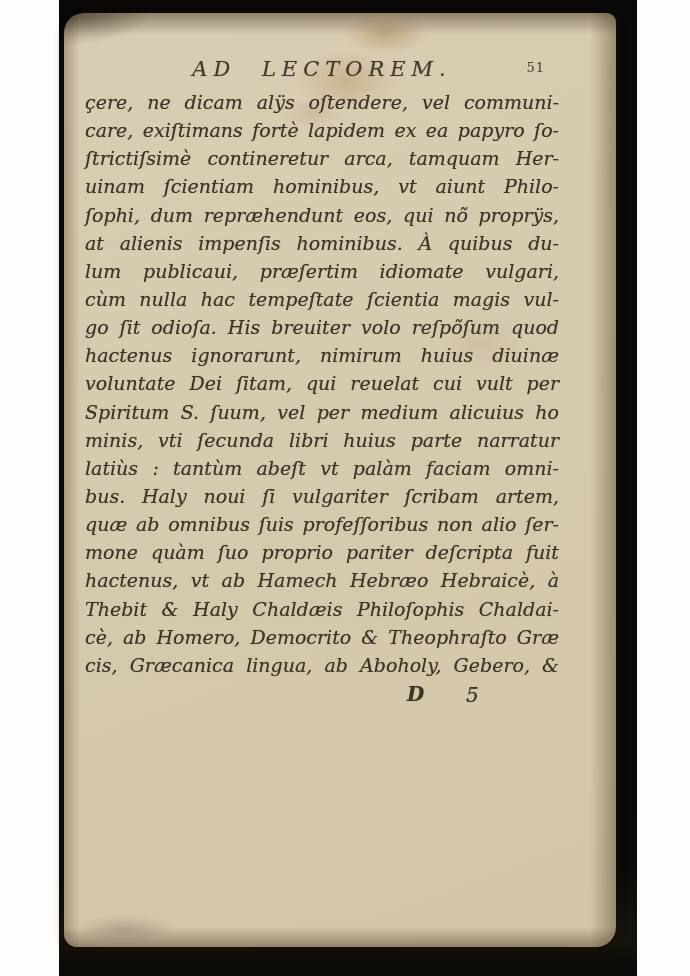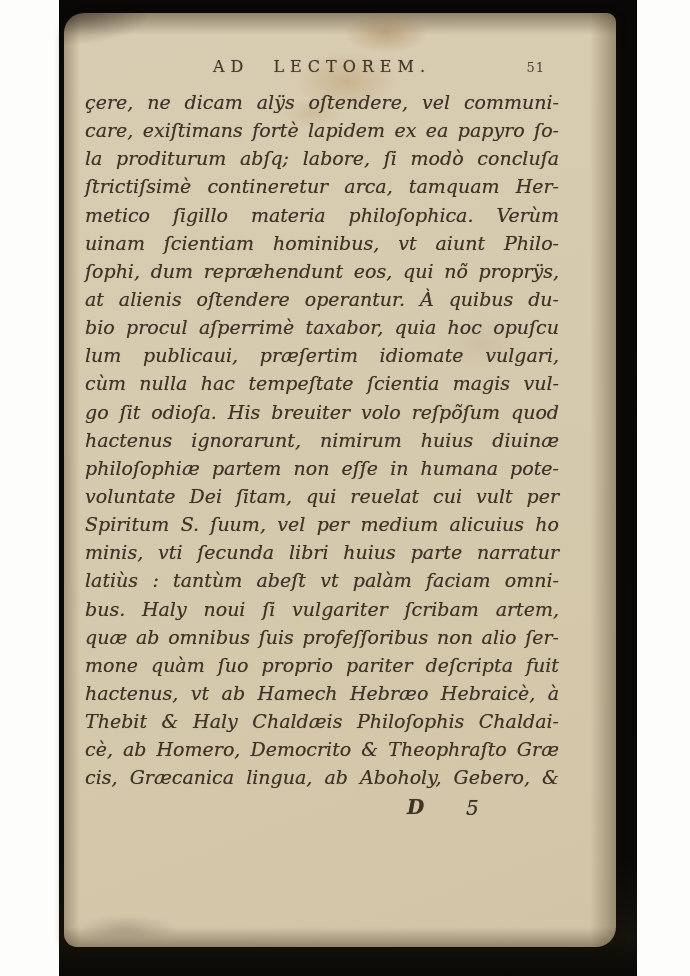--- a/index.html
+++ b/index.html
@@ -28,22 +28,23 @@
       linear-gradient(180deg, rgba(58,44,24,.46), rgba(58,44,24,0) 22px),
       linear-gradient(0deg, rgba(58,44,24,.42), rgba(58,44,24,0) 20px),
       linear-gradient(160deg, #d8ccb2 0%, #d6caae 45%, #d2c5a7 100%);
     box-shadow: 0 4px 10px rgba(20,15,6,.6);
   }
   .pheader {
     position:absolute; left:21px; top:44px; width:474px; height:30px;
     text-align:center; color:#44392b;
   }
   .ptitle {
-    display:inline-block; font-size:16px; letter-spacing:6px; word-spacing:13px;
+    display:inline-block; font-size:21px; letter-spacing:6px; word-spacing:13px;
     text-shadow:0 0 1px rgba(62,50,36,.5);
+    font-style:italic;
   }
   .pagenum {
     position:absolute; right:14px; top:3px; font-size:13px; letter-spacing:1px;
     color:#4a3e2e;
   }
   .textblock {
     position:absolute; left:21px; top:75px; width:474px;
     font-style:italic; font-size:19px; line-height:28.15px;
     color:#3d3327;
     text-shadow:0 0 0.7px rgba(56,45,32,.55);
@@ -70,32 +71,28 @@
 <div class="paper">
 
   <div class="pheader">
     <span class="ptitle">AD LECTOREM.</span>
     <span class="pagenum">51</span>
   </div>
 
   <div class="textblock">
     <p>çere, ne dicam alÿs oſtendere, vel communi-</p>
     <p>care, exiſtimans fortè lapidem ex ea papyro ſo-</p>
-    <p>la proditurum abſq; labore, ſi modò concluſa</p>
     <p>ſtrictiſsimè contineretur arca, tamquam Her-</p>
-    <p>metico ſigillo materia philoſophica.  Verùm</p>
     <p>uinam ſcientiam hominibus, vt aiunt Philo-</p>
     <p>ſophi, dum repræhendunt eos, qui nõ proprÿs,</p>
-    <p>at alienis oſtendere operantur.  À quibus du-</p>
-    <p>bio procul aſperrimè taxabor, quia hoc opuſcu</p>
+    <p>at alienis impenſis hominibus.  À quibus du-</p>
     <p>lum publicaui, præſertim idiomate vulgari,</p>
     <p>cùm nulla hac tempeſtate ſcientia magis vul-</p>
     <p>go ſit odioſa. His breuiter volo reſpõſum quod</p>
     <p>hactenus ignorarunt, nimirum huius diuinæ</p>
-    <p>philoſophiæ partem non eſſe in humana pote-</p>
     <p>voluntate Dei ſitam, qui reuelat cui vult per</p>
     <p>Spiritum S. ſuum, vel per medium alicuius ho</p>
     <p>minis, vti ſecunda libri huius parte narratur</p>
     <p>latiùs : tantùm abeſt vt palàm faciam omni-</p>
     <p>bus.  Haly noui ſi vulgariter ſcribam artem,</p>
     <p>quæ ab omnibus ſuis profeſſoribus non alio ſer-</p>
     <p>mone quàm ſuo proprio pariter deſcripta fuit</p>
     <p>hactenus, vt ab Hamech Hebræo Hebraicè, à</p>
     <p>Thebit &amp; Haly Chaldæis Philoſophis Chaldai-</p>
     <p>cè, ab Homero, Democrito &amp; Theophraſto Græ</p>

